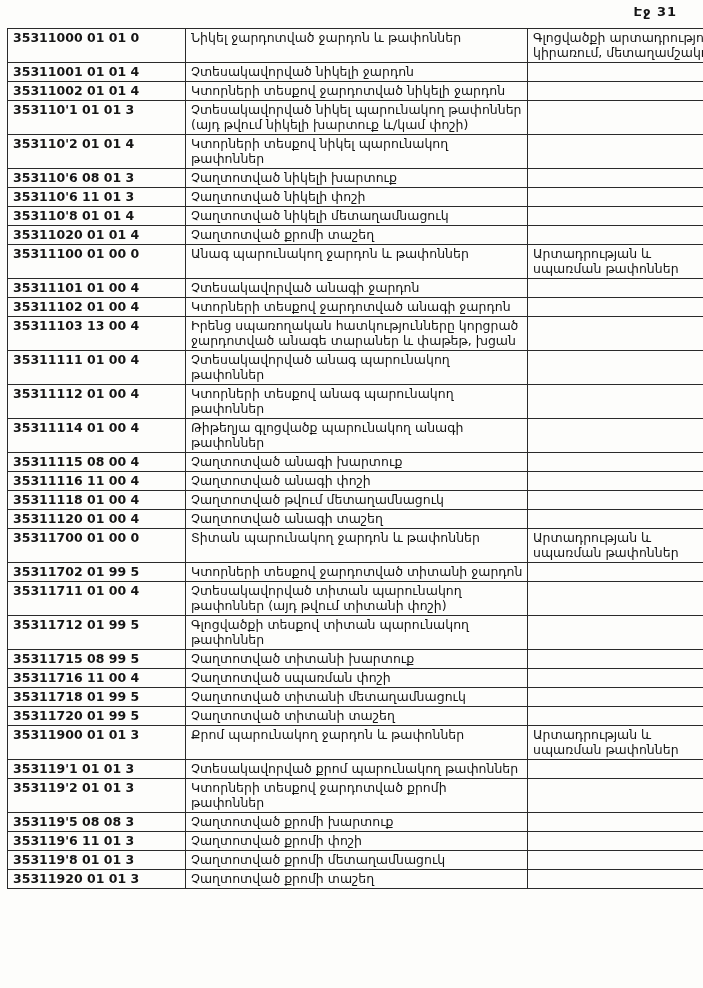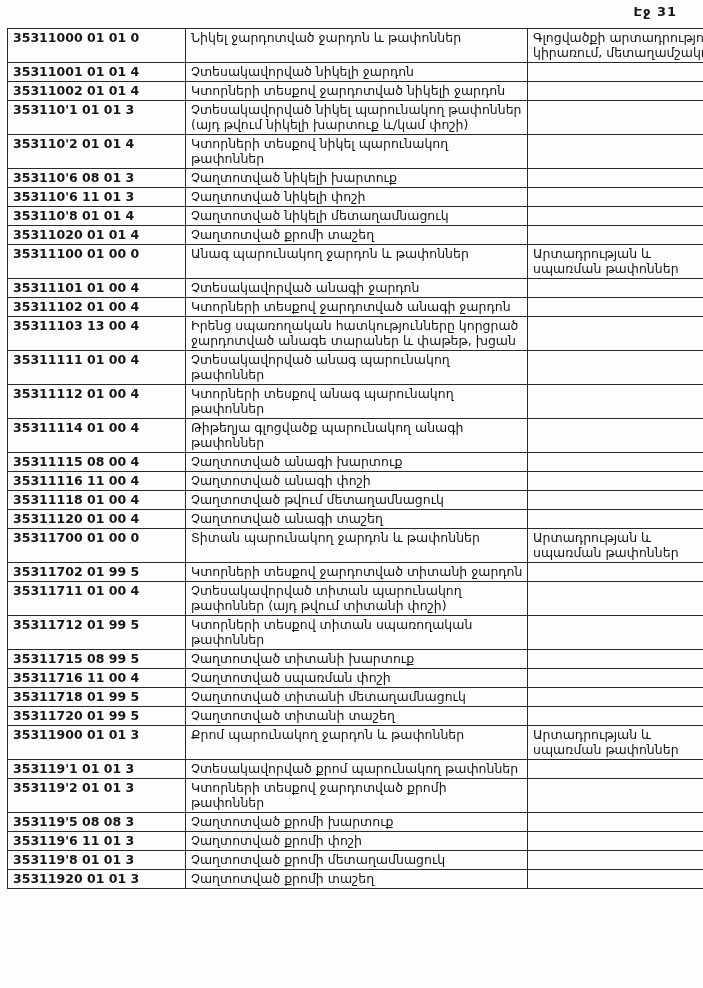--- a/index.html
+++ b/index.html
@@ -160,21 +160,21 @@
         <td class="desc-cell">Կտորների տեսքով ջարդոտված տիտանի ջարդոն</td>
         <td class="note-cell"></td>
       </tr>
       <tr>
         <td class="code-cell">35311711 01 00 4</td>
         <td class="desc-cell">Չտեսակավորված տիտան պարունակող թափոններ (այդ թվում տիտանի փոշի)</td>
         <td class="note-cell"></td>
       </tr>
       <tr>
         <td class="code-cell">35311712 01 99 5</td>
-        <td class="desc-cell">Կտորների տեսքով տիտան սպառողական թափոններ</td>
+        <td class="desc-cell">Գլոցվածքի տեսքով տիտան պարունակող թափոններ</td>
         <td class="note-cell"></td>
       </tr>
       <tr>
         <td class="code-cell">35311715 08 99 5</td>
         <td class="desc-cell">Չաղտոտված տիտանի խարտուք</td>
         <td class="note-cell"></td>
       </tr>
       <tr>
         <td class="code-cell">35311716 11 00 4</td>
         <td class="desc-cell">Չաղտոտված սպառման փոշի</td>

